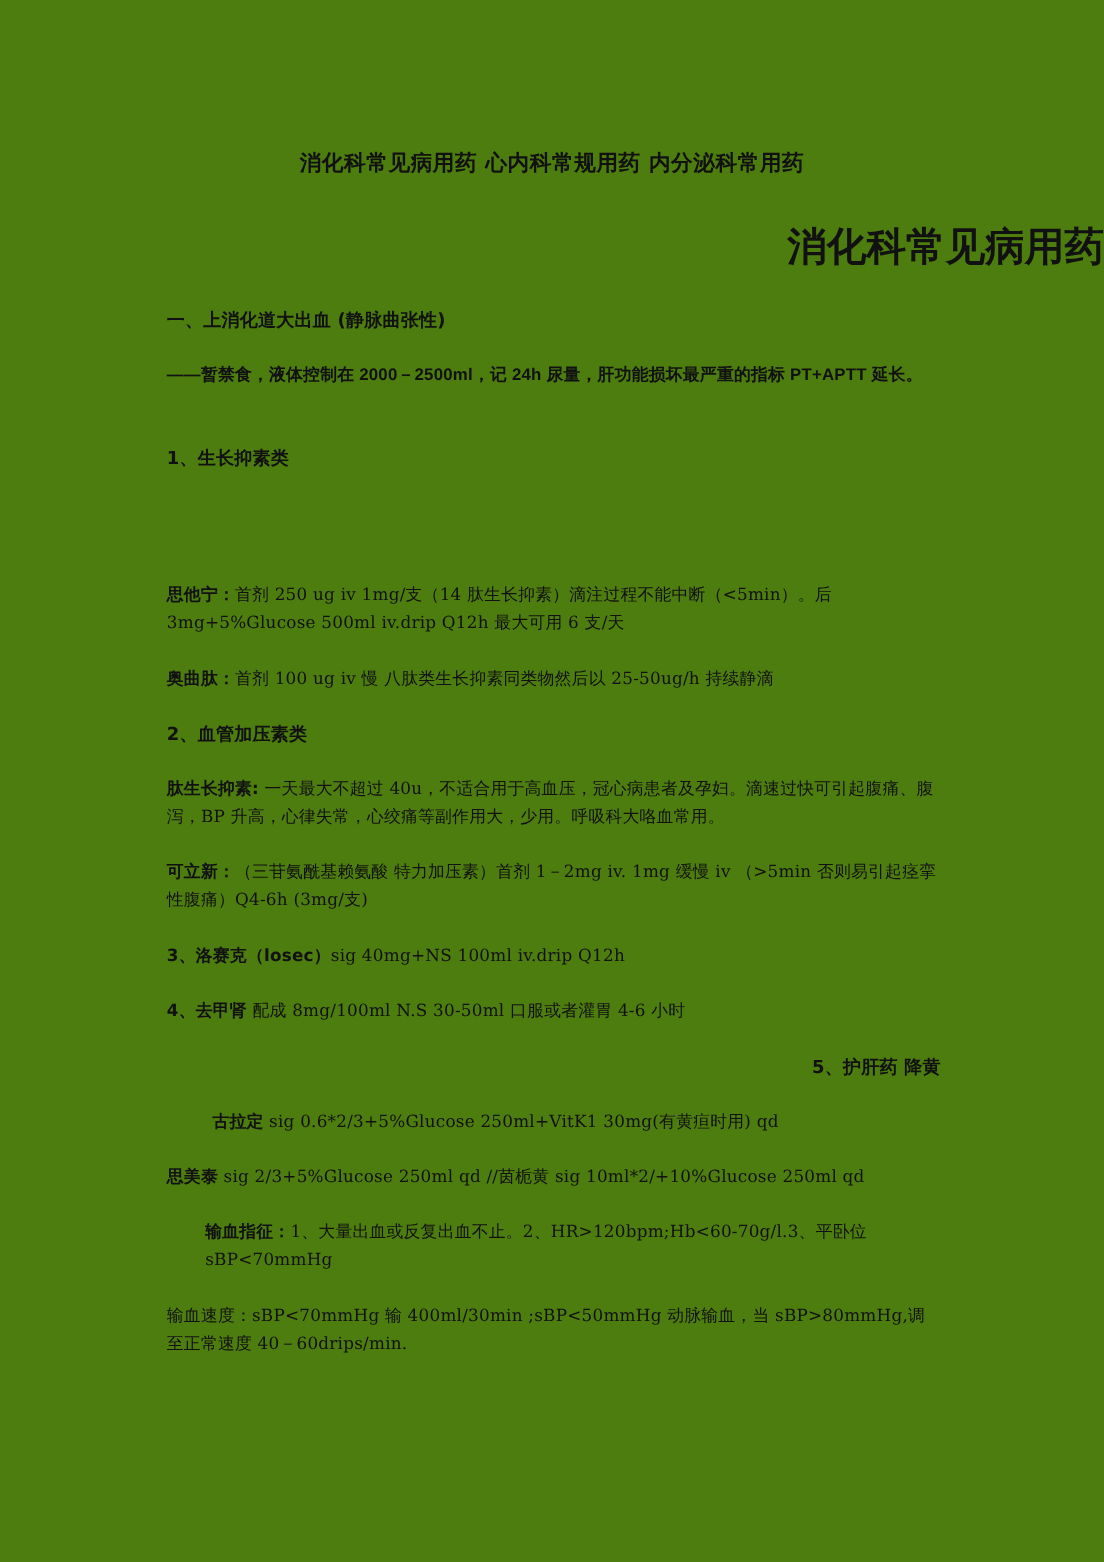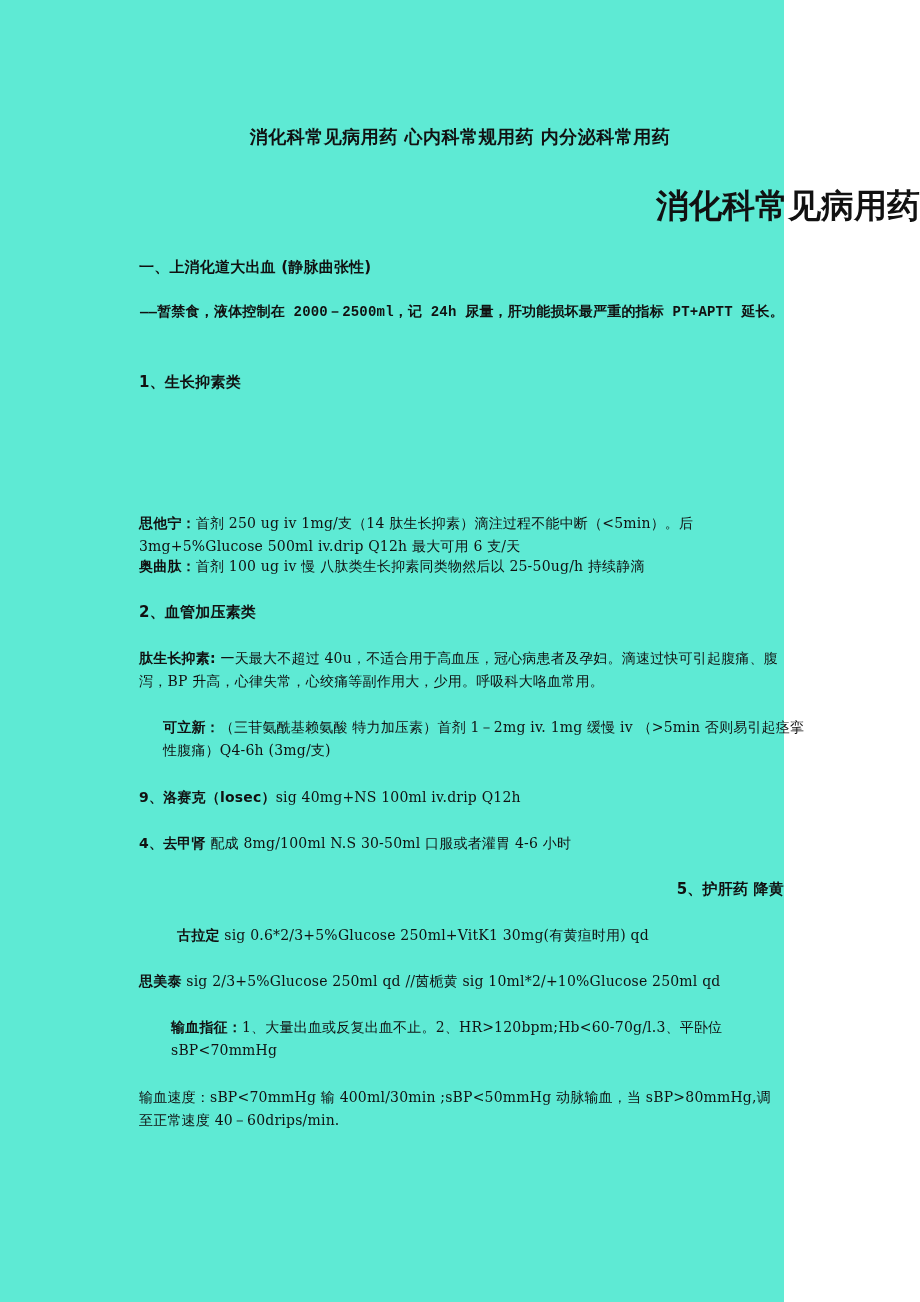--- a/index.html
+++ b/index.html
@@ -11,23 +11,23 @@
       width: 920px;
       height: 1302px;
       position: relative;
       overflow: hidden;
       color: #111111;
       font-family: "DejaVu Serif", "Liberation Serif", serif;
     }
     .page {
       position: absolute;
       left: 0; top: 0;
-      width: 784px;
+      width: 920px;
       height: 1302px;
-      background: #5eead4;
+      background: #4d7c0f;
     }
     .header-line {
       position: absolute;
       left: 0; width: 920px;
       top: 124px;
       text-align: center;
       font-family: "DejaVu Sans", "Liberation Sans", sans-serif;
       font-weight: bold;
       font-size: 18px;
       letter-spacing: 0.5px;
@@ -45,23 +45,22 @@
     }
     .block {
       position: absolute;
       left: 139px;
       width: 645px;
       font-size: 14px;
       line-height: 23px;
       letter-spacing: 0.2px;
     }
     .bold {
-      font-family: Liberation Mono, monospace;
+      font-family: Liberation Sans, sans-serif;
       font-weight: bold;
-      text-align: right;
     }
     .sect {
       font-family: "DejaVu Sans", "Liberation Sans", sans-serif;
       font-weight: bold;
       font-size: 15px;
     }
     .term {
       font-family: "DejaVu Sans", "Liberation Sans", sans-serif;
       font-weight: bold;
     }
@@ -83,40 +82,40 @@
 
   <div class="doc-title">消化科常见病用药</div>
 
   <div class="block sect" style="top:256px;">一、上消化道大出血 (静脉曲张性)</div>
 
   <div class="block bold" style="top:301px;">——暂禁食，液体控制在 2000－2500ml，记 24h 尿量，肝功能损坏最严重的指标 PT+APTT 延长。</div>
 
   <div class="block sect" style="top:371px;">1、生长抑素类</div>
 
 
-  <div class="block" style="top:485px;margin-top:27px;">
+  <div class="block" style="top:485px;">
     <span class="term">思他宁：</span><span class="plain">首剂 250 ug iv 1mg/支（14 肽生长抑素）滴注过程不能中断（&lt;5min）。后 3mg+5%Glucose 500ml iv.drip Q12h 最大可用 6 支/天</span>
   </div>
 
   <div class="block" style="top:555px;">
     <span class="term">奥曲肽：</span><span class="plain">首剂 100 ug iv 慢 八肽类生长抑素同类物然后以 25-50ug/h 持续静滴</span>
   </div>
 
   <div class="block sect" style="top:601px;">2、血管加压素类</div>
 
   <div class="block" style="top:647px;">
     <span class="term">肽生长抑素:</span><span class="plain"> 一天最大不超过 40u，不适合用于高血压，冠心病患者及孕妇。滴速过快可引起腹痛、腹泻，BP 升高，心律失常，心绞痛等副作用大，少用。呼吸科大咯血常用。</span>
   </div>
 
-  <div class="block" style="top:716px;margin-left:24px;">
+  <div class="block" style="top:716px;">
     <span class="term">可立新：</span><span class="plain">（三苷氨酰基赖氨酸 特力加压素）首剂 1－2mg iv. 1mg 缓慢 iv （&gt;5min 否则易引起痉挛性腹痛）Q4-6h (3mg/支)</span>
   </div>
 
   <div class="block" style="top:786px;">
-    <span class="term">9、洛赛克（losec）</span><span class="plain">sig 40mg+NS 100ml iv.drip Q12h</span>
+    <span class="term">3、洛赛克（losec）</span><span class="plain">sig 40mg+NS 100ml iv.drip Q12h</span>
   </div>
 
   <div class="block" style="top:832px;">
     <span class="term">4、去甲肾</span>&nbsp;<span class="plain">配成 8mg/100ml N.S 30-50ml 口服或者灌胃 4-6 小时</span>
   </div>
 
   <div class="block sect" style="top:878px;text-align:right;">5、护肝药 降黄</div>
 
   <div class="block" style="top:924px;margin-left:38px;">
     <span class="term">古拉定</span>&nbsp;<span class="plain">sig 0.6*2/3+5%Glucose 250ml+VitK1 30mg(有黄疸时用) qd</span>

